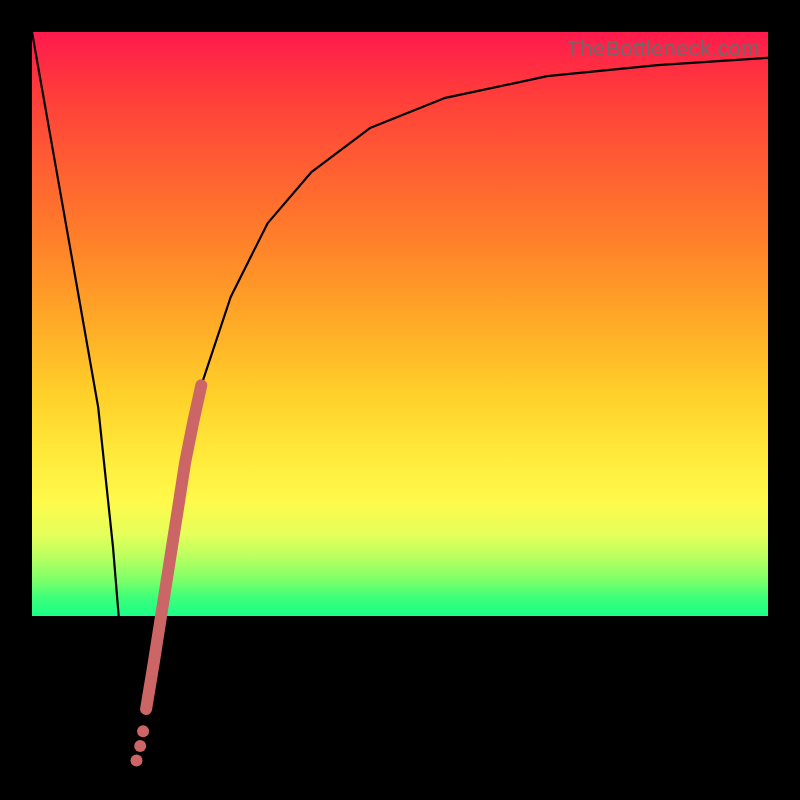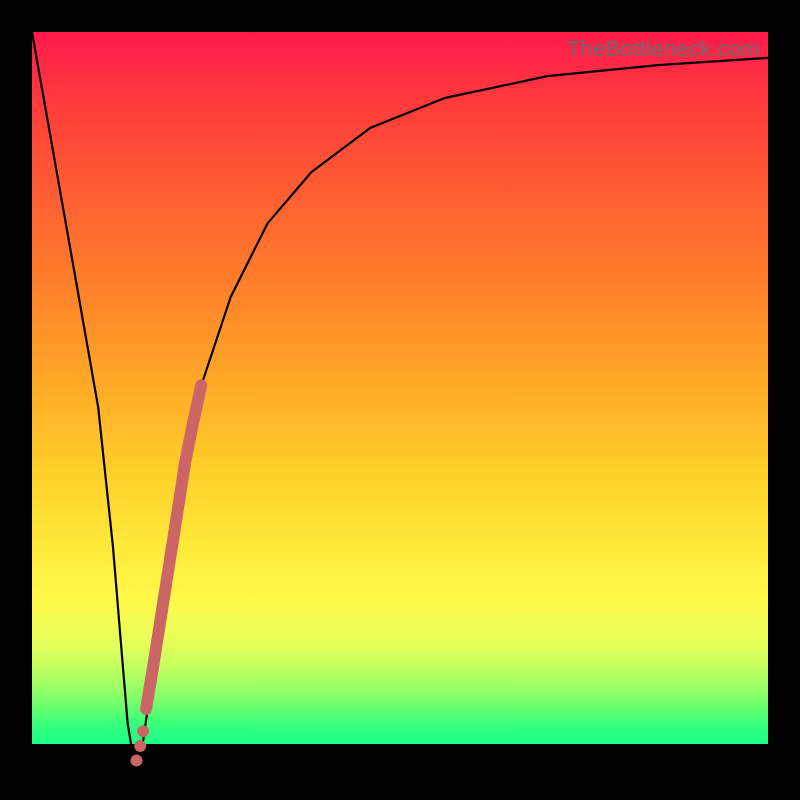--- a/index.html
+++ b/index.html
@@ -15,21 +15,21 @@
     position: relative;
     width: 800px;
     height: 800px;
     background: #000;
   }
   .plot {
     position: absolute;
     left: 32px;
     top: 32px;
     width: 736px;
-    height: 712px;
+    height: 584px;
     
     background: linear-gradient(
       to bottom,
       #ff1a4d 0%,
       #ff3b3b 10%,
       #ff5c33 22%,
       #ff7e2a 35%,
       #ffa527 48%,
       #ffd02a 62%,
       #ffe93a 72%,

